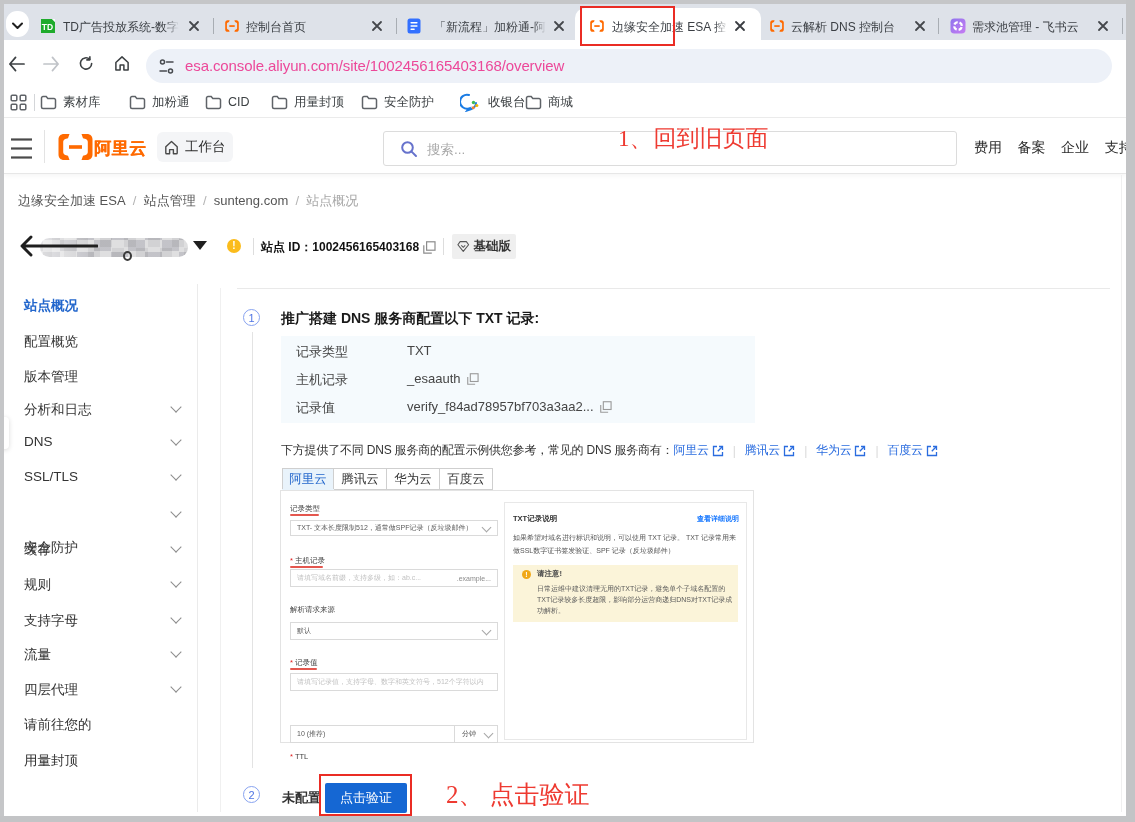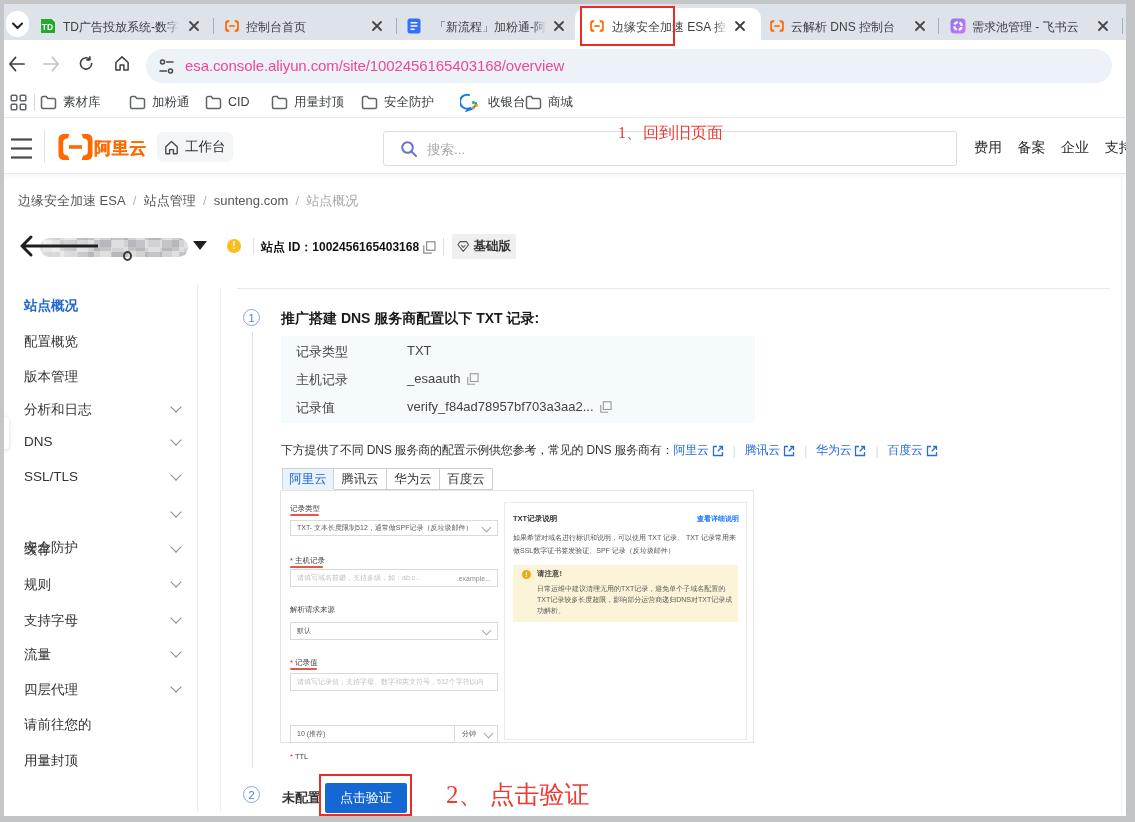--- a/index.html
+++ b/index.html
@@ -389,19 +389,19 @@
   <div class="abs nw" style="left:537px;top:569px;font-size:7.5px;font-weight:bold;color:#4a4a4a;">请注意!</div>
   <div class="abs nw" style="left:537px;top:583px;font-size:7px;line-height:11px;color:#5a5a5a;">日常运维中建议清理无用的TXT记录，避免单个子域名配置的<br>TXT记录较多长度超限，影响部分运营商递归DNS对TXT记录成<br>功解析。</div>
 
   <div class="abs" style="left:243px;top:786px;width:17px;height:17px;border:1.4px solid #88a3f0;border-radius:50%;background:#fff;color:#4f74e3;font-size:11px;text-align:center;line-height:16px;">2</div>
   <div class="abs nw" style="left:282px;top:789px;font-size:13px;font-weight:bold;color:#333;">未配置</div>
   <div class="abs flex" style="left:325px;top:783px;width:82px;height:30px;background:#1567d3;border-radius:2px;justify-content:center;font-size:13px;color:#fff;">点击验证</div>
   <div class="abs" style="left:319px;top:774px;width:93px;height:42px;border:2.5px solid #ea2c24;"></div>
 </div>
 
 <div class="abs" style="left:580px;top:6px;width:95px;height:40px;border:2.5px solid #ea2c24;"></div>
-<div class="redtxt abs nw" style="left:618px;top:123px;font-size:16px;letter-spacing:0px;">1、<span style="margin-left:1px;">回到旧页面</span></div>
+<div class="redtxt abs nw" style="left:618px;top:123px;font-size:23px;letter-spacing:0px;">1、<span style="margin-left:1px;">回到旧页面</span></div>
 <div class="redtxt abs nw" style="left:446px;top:778px;font-size:25px;letter-spacing:0px;">2、<span style="margin-left:6px;">点击验证</span></div>
 
 <div id="frameL"></div>
 <div id="frameT"></div>
 <div id="frameR"></div>
 <div id="frameB"></div>
 
 </body></html>

